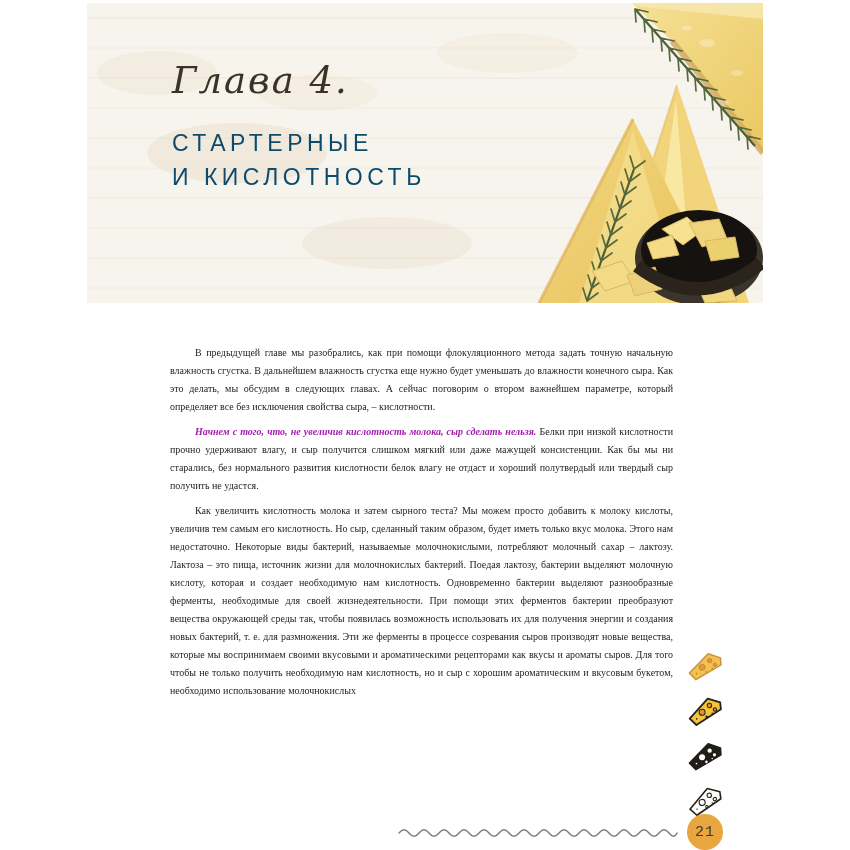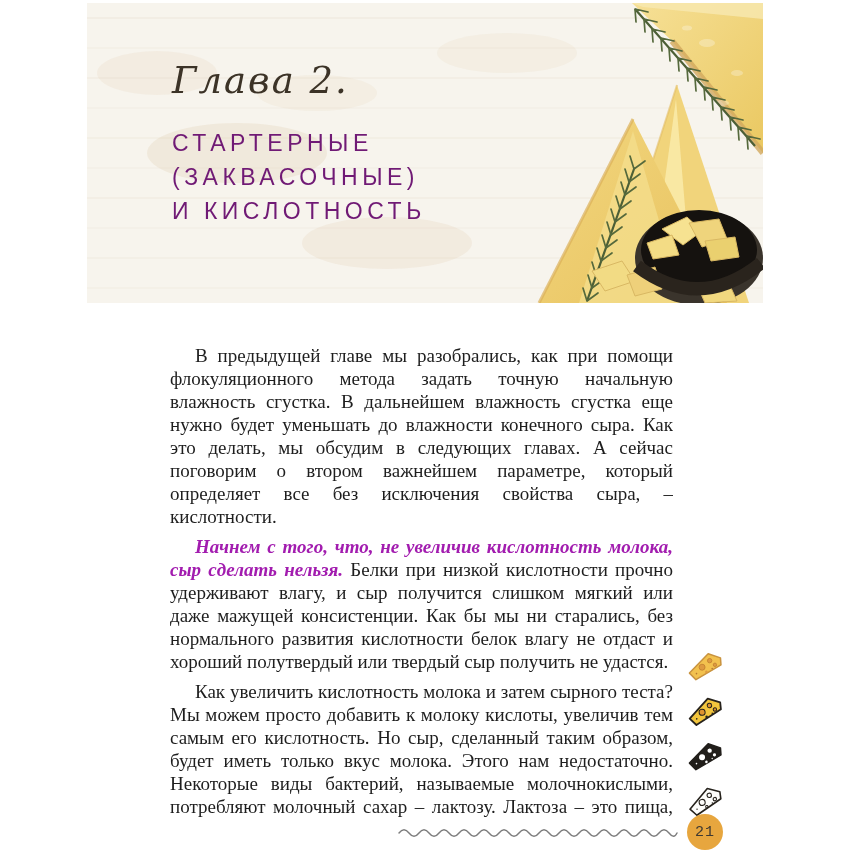--- a/index.html
+++ b/index.html
@@ -5,26 +5,26 @@
   html,body{margin:0;padding:0;background:#ffffff;}
   .page{position:relative;width:850px;height:850px;background:#ffffff;overflow:hidden;
         font-family:"Liberation Serif",serif;}
   
   .hero{position:absolute;left:87px;top:3px;width:676px;height:300px;overflow:hidden;}
   .hero .scene{position:absolute;left:0;top:0;width:676px;height:300px;display:block;}
   .hero-text{position:absolute;left:85px;top:56px;color:#3b332b;}
   .chapter-script{font-family:"DejaVu Serif",serif;font-style:italic;font-size:37px;
                   letter-spacing:2px;color:#3c3327;}
   .chapter-title{margin-top:24px;font-family:"Liberation Sans",sans-serif;font-size:23px;
-                 font-weight:400;letter-spacing:4.5px;line-height:34px;color:#701a75;}
+                 font-weight:400;letter-spacing:4.5px;line-height:34px;color:#0c4a6e;}
   
   .content{position:absolute;left:170px;top:344px;width:503px;height:478px;overflow:hidden;
            color:#1e1e1e;}
   .content p{margin:0 0 7px 0;text-indent:25px;text-align:justify;
-             font-size:19px;line-height:23px;}
+             font-size:10px;line-height:18px;}
   .lead{font-weight:bold;font-style:italic;color:#a21caf;}
   
   .margin-icons{position:absolute;left:687px;top:651px;width:38px;display:flex;
                 flex-direction:column;gap:15px;}
   .margin-icons svg{display:block;}
   
   .wave{position:absolute;left:398px;top:826px;}
   .badge{position:absolute;left:687px;top:814px;width:36px;height:36px;border-radius:50%;
          background:#e7a63e;display:flex;align-items:center;justify-content:center;
          font-family:Liberation Mono, monospace;font-size:15px;color:#3f3931;
@@ -118,24 +118,23 @@
         <polygon points="560,240 585,232 592,252 566,256" fill="#f3dc85"></polygon>
         <polygon points="618,238 648,234 652,254 624,258" fill="#ead06f"></polygon>
         <polygon points="505,268 535,258 548,278 518,288" fill="#f2db84"></polygon>
         <polygon points="540,272 568,264 575,286 548,293" fill="#eed07a"></polygon>
         <polygon points="610,282 640,276 650,298 618,300" fill="#f1d87f"></polygon>
       </g>
       <path d="M550,263 Q612,310 674,260" stroke="#2a241d" stroke-width="13" fill="none"></path>
     </svg>
 
     <div class="hero-text">
-      <div class="chapter-script">Глава 2.</div>
+      <div class="chapter-script">Глава 4.</div>
       <div class="chapter-title">
         <div>СТАРТЕРНЫЕ</div>
-        <div>(ЗАКВАСОЧНЫЕ)</div>
         <div>И КИСЛОТНОСТЬ</div>
       </div>
     </div>
   </div>
 
   <div class="content">
     <p>В предыдущей главе мы разобрались, как при помощи флокуляционного метода задать точную начальную влажность сгустка. В дальнейшем влажность сгустка еще нужно будет уменьшать до влажности конечного сыра. Как это делать, мы обсудим в следующих главах. А сейчас поговорим о втором важнейшем параметре, который определяет все без исключения свойства сыра, – кислотности.</p>
     <p><span class="lead">Начнем с того, что, не увеличив кислотность молока, сыр сделать нельзя.</span><span> Белки при низкой кислотности прочно удерживают влагу, и сыр получится слишком мягкий или даже мажущей консистенции. Как бы мы ни старались, без нормального развития кислотности белок влагу не отдаст и хороший полутвердый или твердый сыр получить не удастся.</span></p>
     <p>Как увеличить кислотность молока и затем сырного теста? Мы можем просто добавить к молоку кислоты, увеличив тем самым его кислотность. Но сыр, сделанный таким образом, будет иметь только вкус молока. Этого нам недостаточно. Некоторые виды бактерий, называемые молочнокислыми, потребляют молочный сахар – лактозу. Лактоза – это пища, источник жизни для молочнокислых бактерий. Поедая лактозу, бактерии выделяют молочную кислоту, которая и создает необходимую нам кислотность. Одновременно бактерии выделяют разнообразные ферменты, необходимые для своей жизнедеятельности. При помощи этих ферментов бактерии преобразуют вещества окружающей среды так, чтобы появилась возможность использовать их для получения энергии и создания новых бактерий, т. е. для размножения. Эти же ферменты в процессе созревания сыров производят новые вещества, которые мы воспринимаем своими вкусовыми и ароматическими рецепторами как вкусы и ароматы сыров. Для того чтобы не только получить необходимую нам кислотность, но и сыр с хорошим ароматическим и вкусовым букетом, необходимо использование молочнокислых</p>
   </div>

